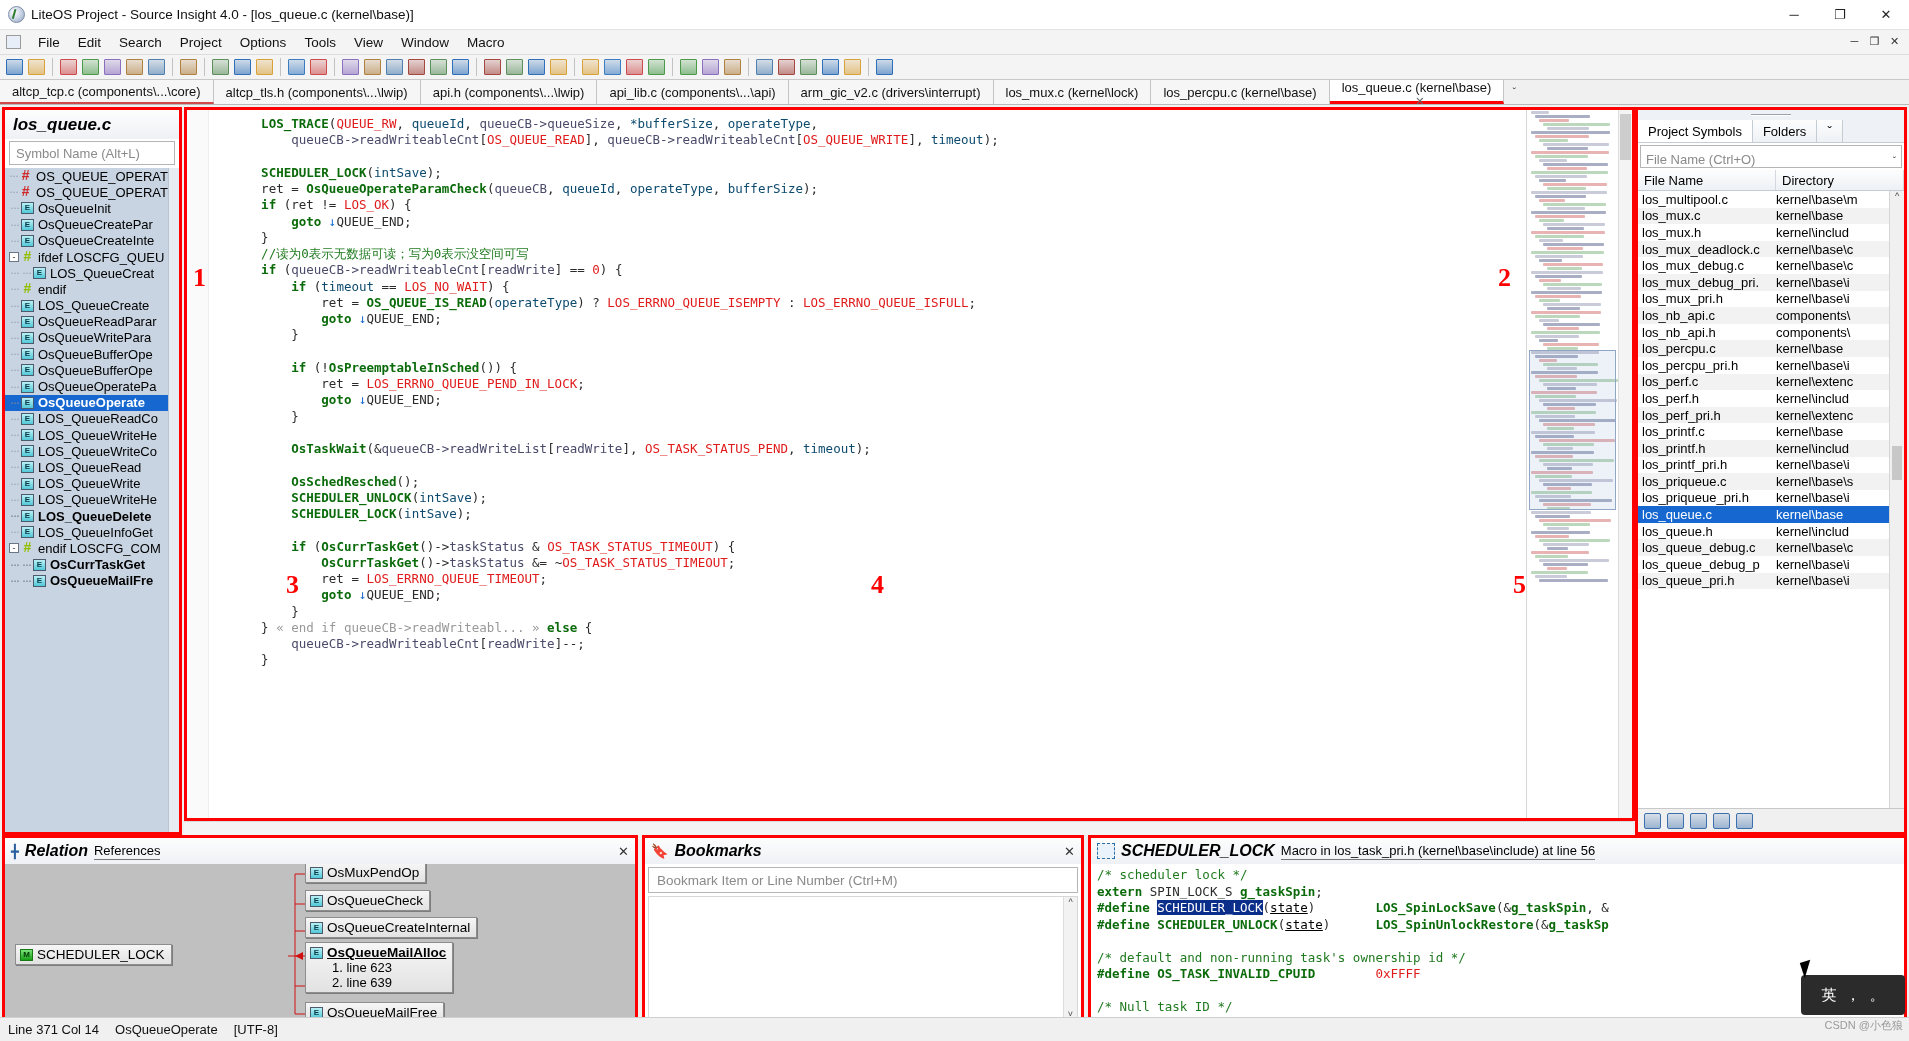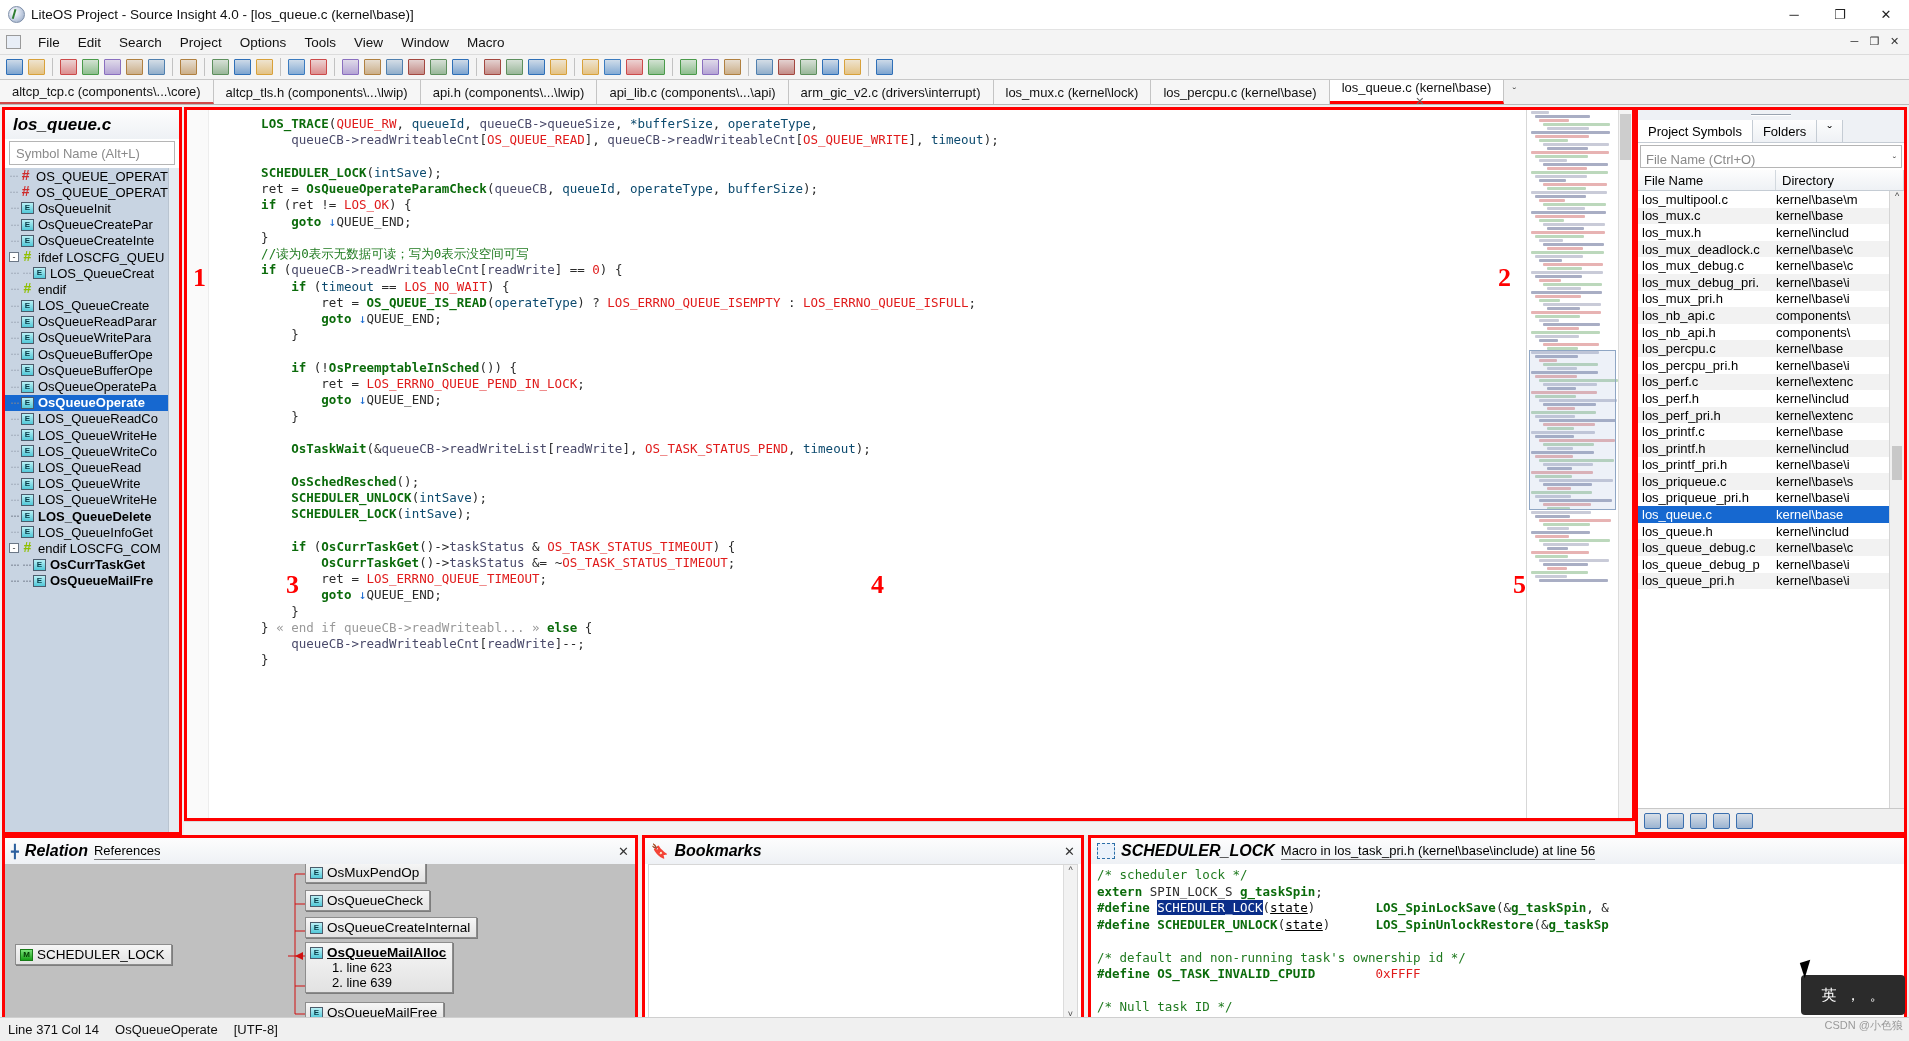--- a/index.html
+++ b/index.html
@@ -918,20 +918,23 @@
       </div>
       <div class="rel-foot" id="relfoot"></div>
     </div>
 
     <div class="panel bookmarks">
       <div class="panel-hdr">
         <span style="font-size:14px;color:#2b5f9e;">🔖</span>
         <span class="ptitle">Bookmarks</span>
         <span class="pclose">✕</span>
       </div>
+      <div class="bm-input">
+        <span>Bookmark Item or Line Number (Ctrl+M)</span>
+      </div>
       <div class="bm-body">
         <div style="flex:1"></div>
         <div class="bm-sb">
           <span>^</span>
           <span>˅</span>
         </div>
       </div>
       <div class="bm-hsb">
         <span>◀</span>
         <span>▶</span>

